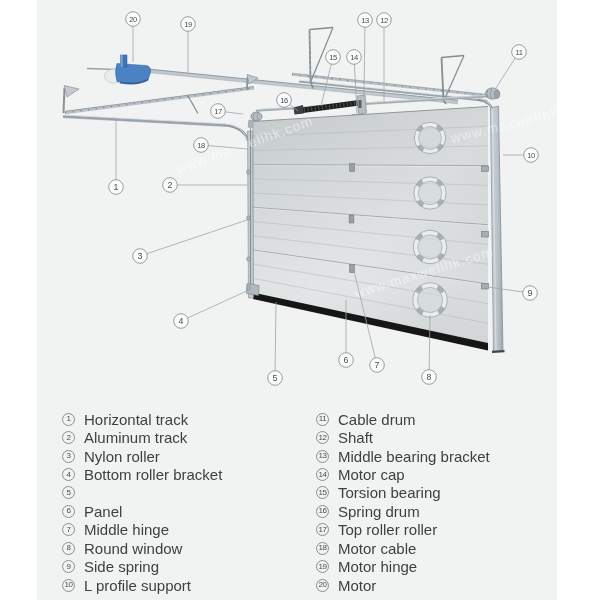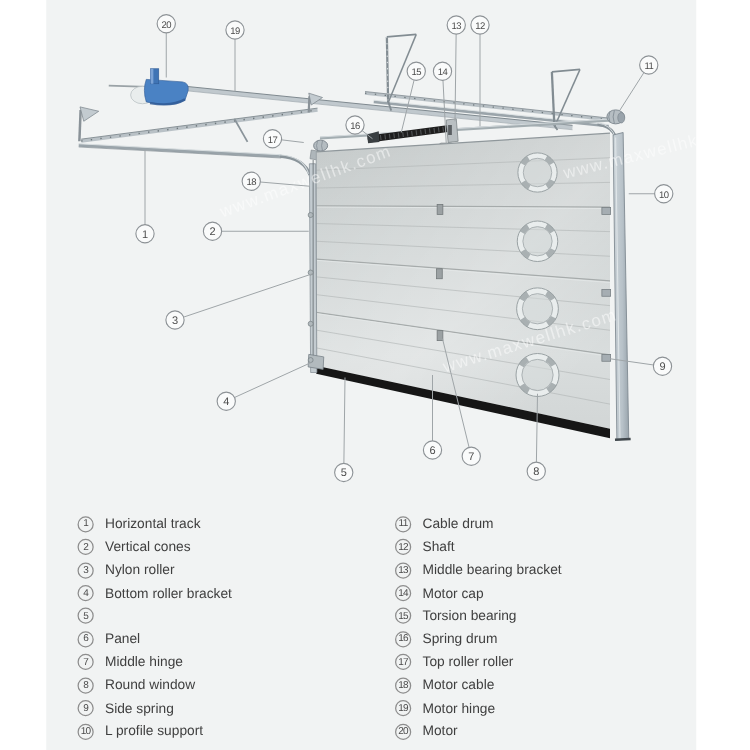--- a/index.html
+++ b/index.html
@@ -7,21 +7,21 @@
         font-family:"Liberation Sans", sans-serif;}
   #content{position:absolute;left:37px;top:0;width:520px;height:600px;background:#f1f3f3;overflow:hidden;}
   #diagram-svg{position:absolute;left:0;top:0;}
   .legend-col{position:absolute;width:240px;}
   #legend-left{left:25px;top:410px;}
   #legend-right{left:279px;top:410px;}
   .lg-row{display:flex;align-items:center;height:18.45px;}
   .lg-num{flex:0 0 13px;width:13px;height:13px;box-sizing:border-box;border:1px solid #8d8d8d;
           border-radius:50%;font-size:8px;line-height:10px;color:#4a4a4a;display:flex;
           align-items:center;justify-content:center;letter-spacing:-0.5px;background:transparent;}
-  .lg-label{margin-left:9px;font-size:11px;color:#3f3f3f;white-space:nowrap;}
+  .lg-label{margin-left:9px;font-size:15px;color:#3f3f3f;white-space:nowrap;}
   text{font-family:"Liberation Sans", sans-serif;}
   .wm{font-size:13.5px;letter-spacing:1.2px;fill:#ffffff;opacity:0.5;}
 </style>
 </head>
 <body>
 
 <div id="page">
   <div id="content">
 
     <svg id="diagram-svg" width="520" height="600" viewBox="37 0 520 600">
@@ -327,21 +327,21 @@
         </g>
     </svg>
 
     <div id="legend-left" class="legend-col">
         <div class="lg-row">
           <span class="lg-num">1</span>
           <span class="lg-label">Horizontal track</span>
         </div>
         <div class="lg-row">
           <span class="lg-num">2</span>
-          <span class="lg-label">Vertical cones</span>
+          <span class="lg-label">Aluminum track</span>
         </div>
         <div class="lg-row">
           <span class="lg-num">3</span>
           <span class="lg-label">Nylon roller</span>
         </div>
         <div class="lg-row">
           <span class="lg-num">4</span>
           <span class="lg-label">Bottom roller bracket</span>
         </div>
         <div class="lg-row">

